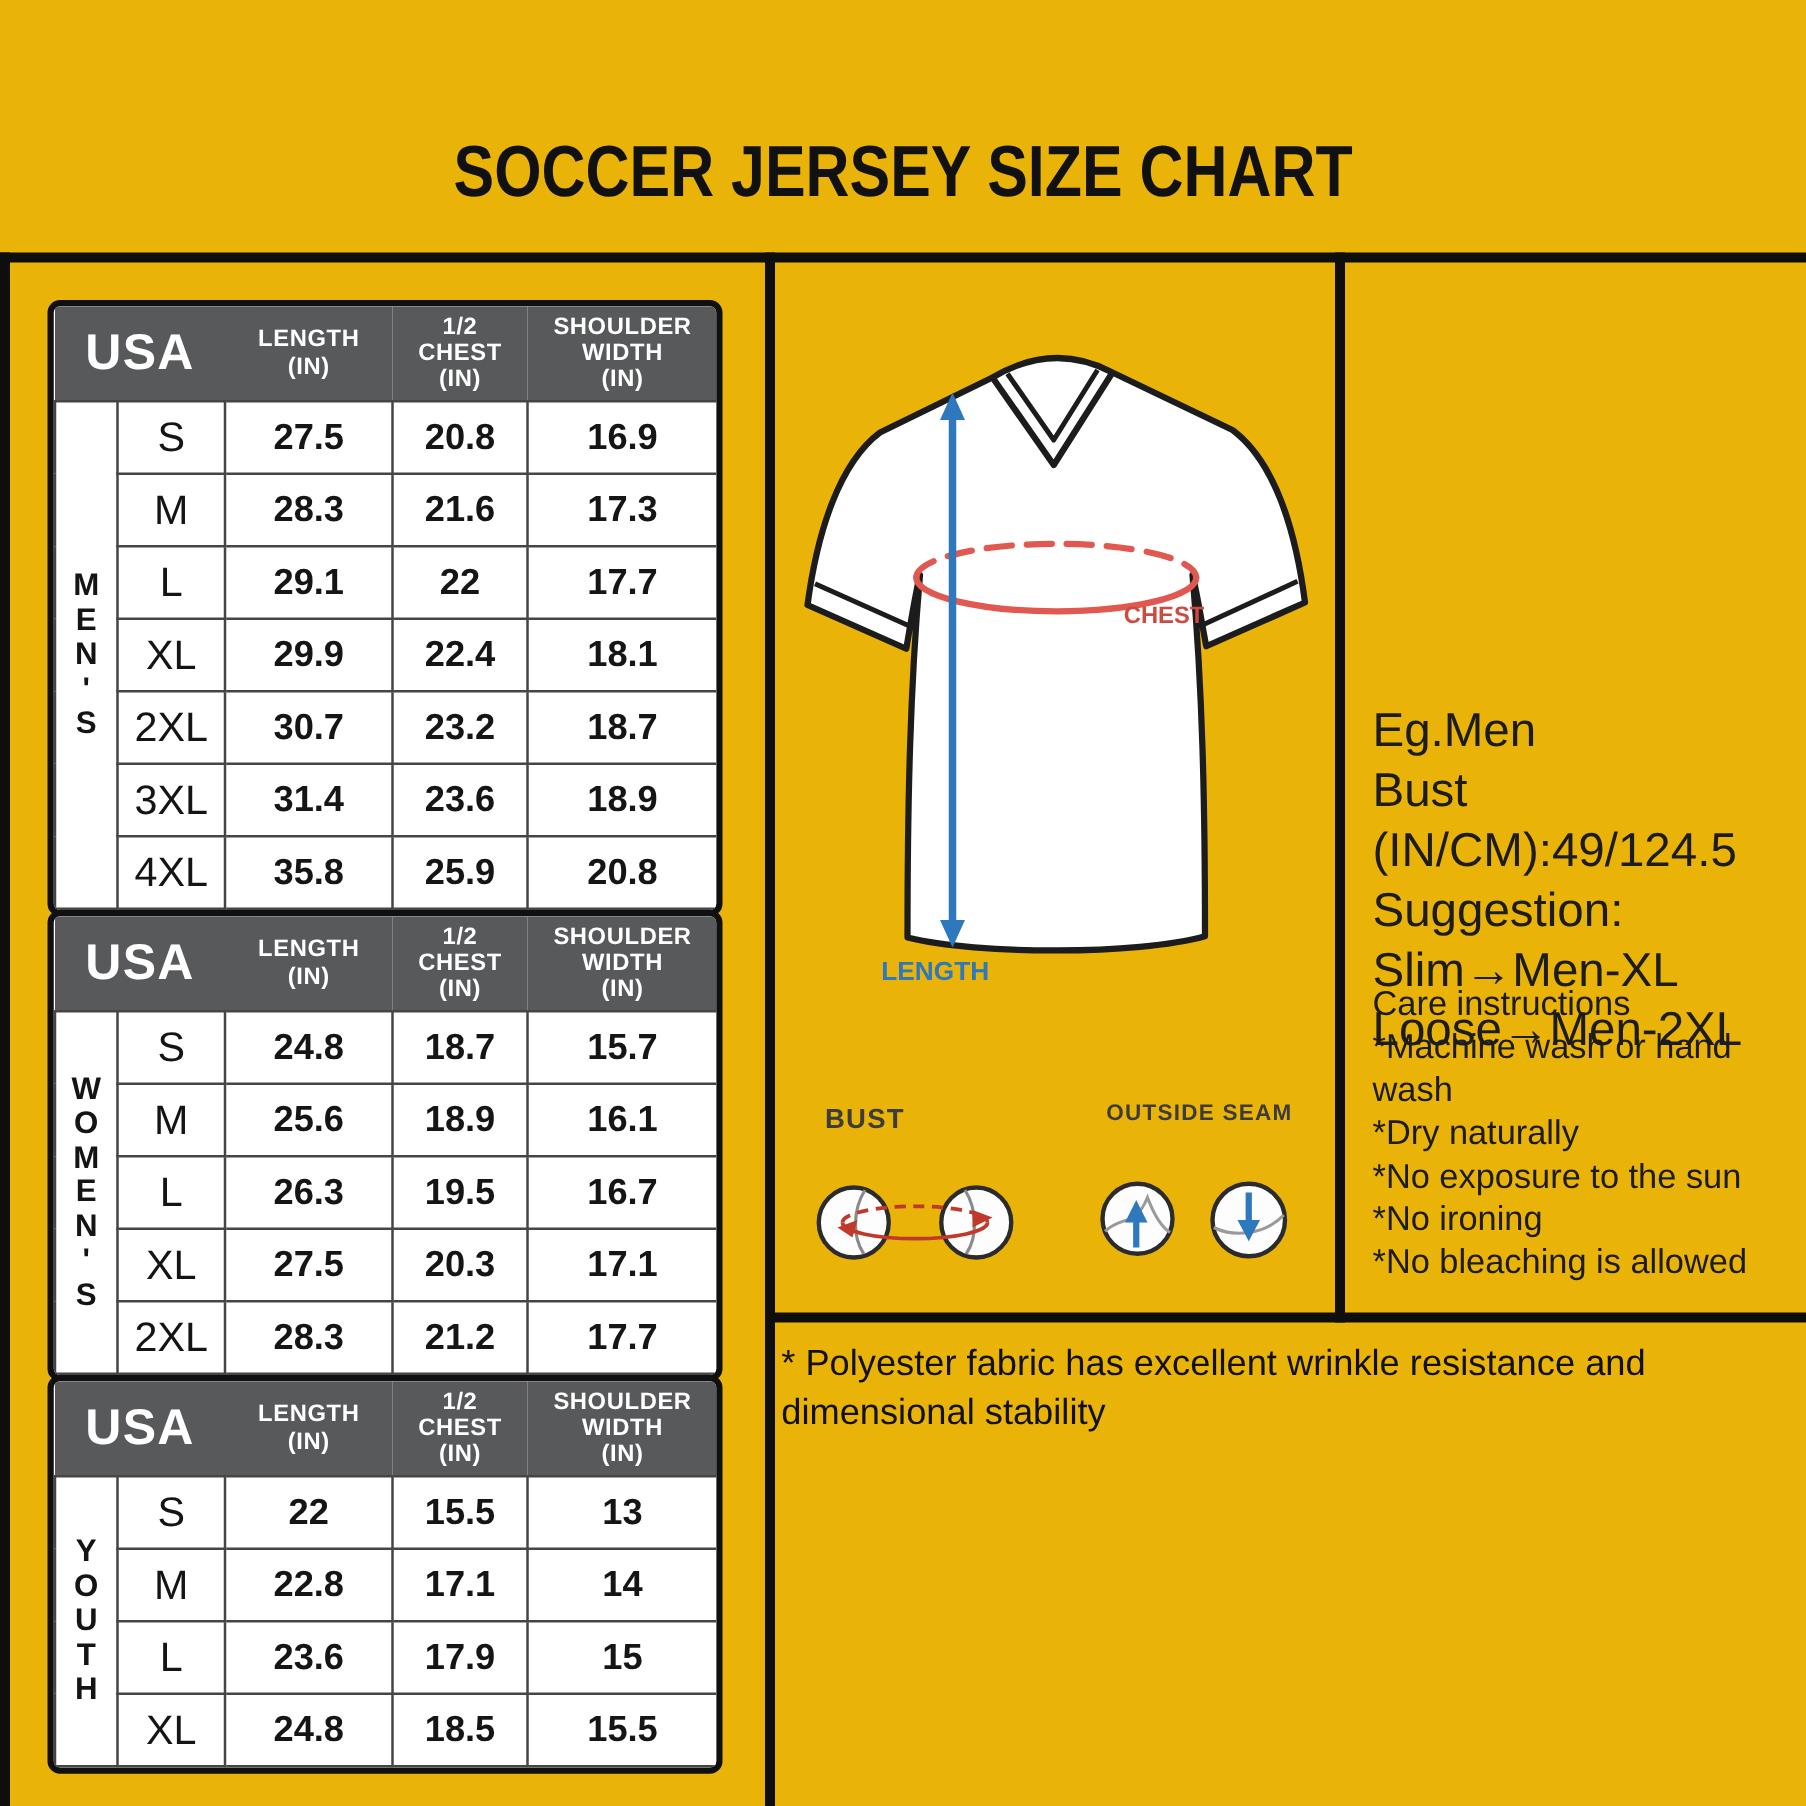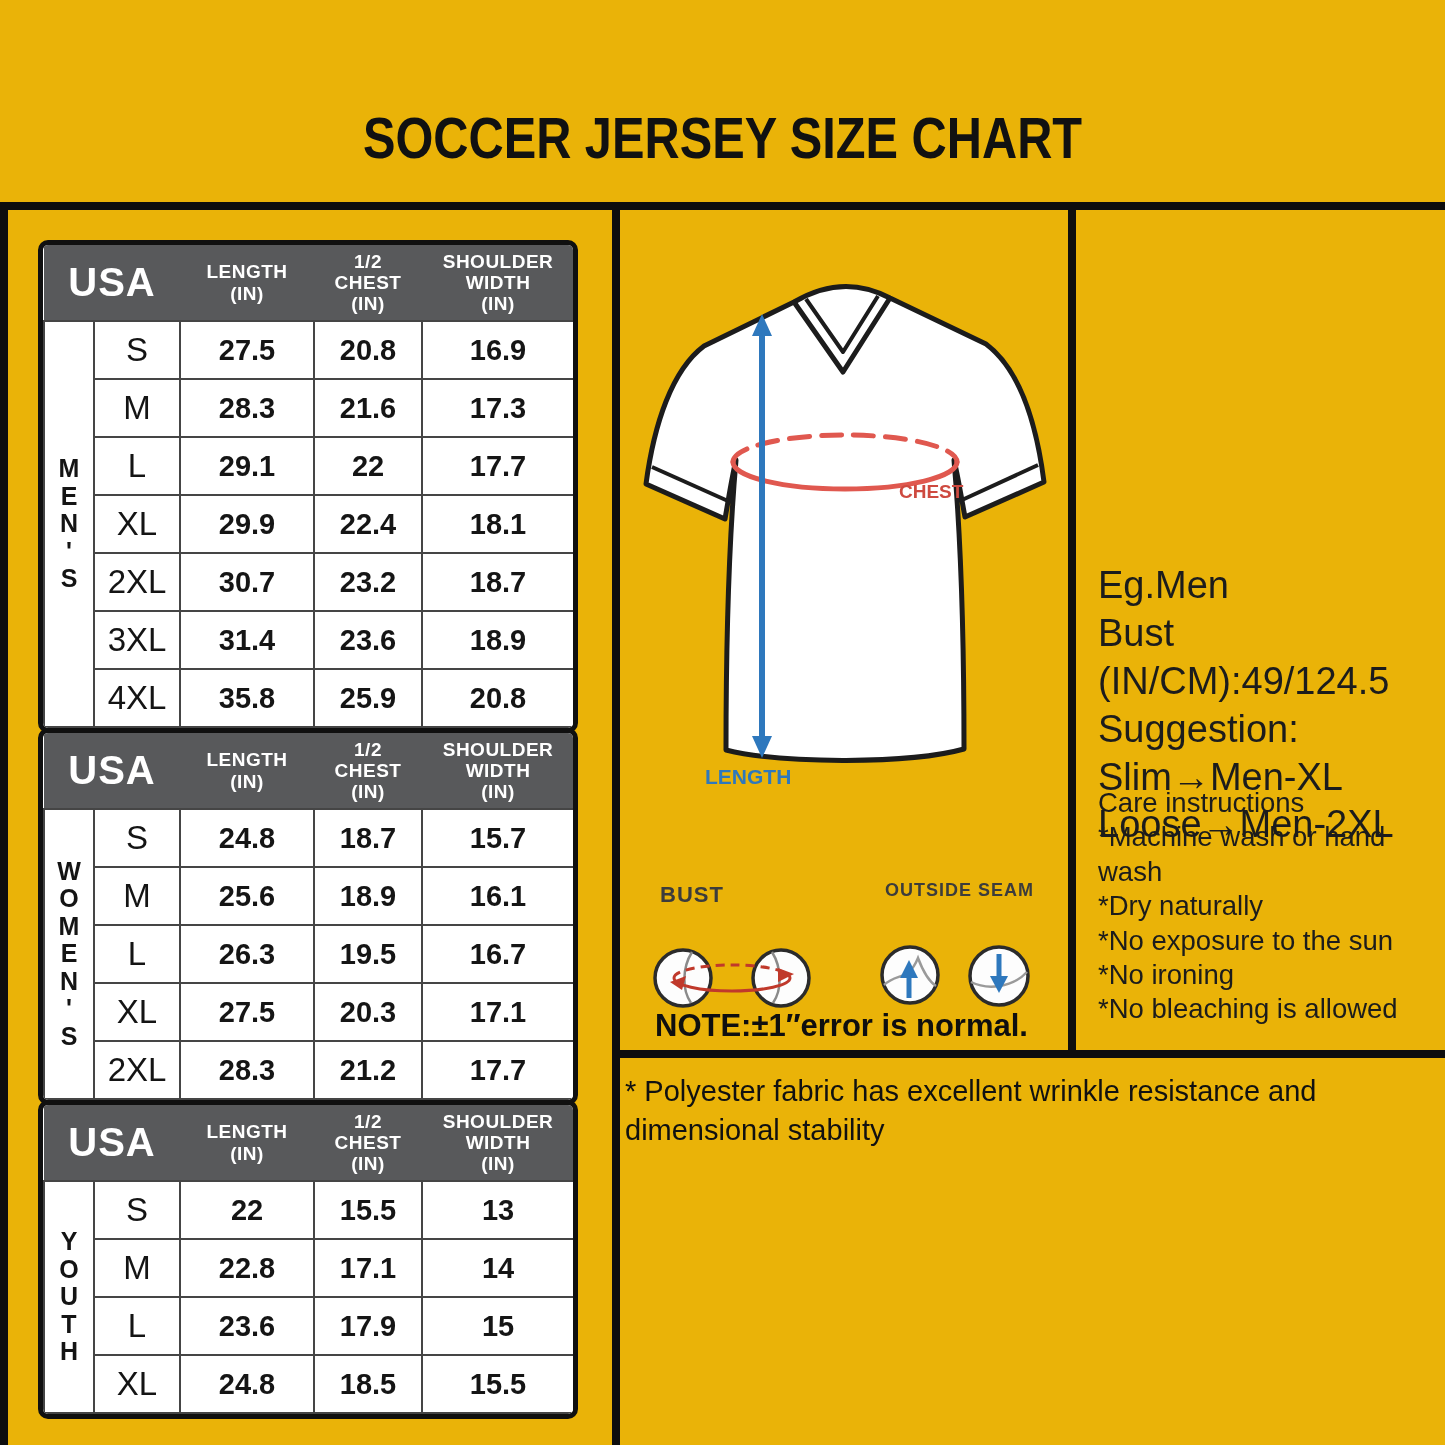--- a/index.html
+++ b/index.html
@@ -282,21 +282,20 @@
     <circle cx="298" cy="45" r="28" fill="#fdfdfd" stroke="#2b2b2b" stroke-width="3.5"></circle>
     <path d="M272,55 C286,42 296,52 306,28 C312,44 318,52 324,56" fill="none" stroke="#9a9a9a" stroke-width="2.5"></path>
     <line x1="297" y1="68" x2="297" y2="44" stroke="#2e78bd" stroke-width="5"></line>
     <polygon points="297,30 288,48 306,48" fill="#2e78bd"></polygon>
     <circle cx="387" cy="46" r="29" fill="#fdfdfd" stroke="#2b2b2b" stroke-width="3.5"></circle>
     <path d="M359,52 C375,60 400,58 415,42" fill="none" stroke="#9a9a9a" stroke-width="2.5"></path>
     <line x1="387" y1="24" x2="387" y2="48" stroke="#2e78bd" stroke-width="5"></line>
     <polygon points="387,63 378,46 396,46" fill="#2e78bd"></polygon>
   </svg>
 
-  <div class="note-text">NOTE:±1″error is normal.</div>
 
 
   <div class="eg-block">Eg.Men
 Bust (IN/CM):49/124.5
 Suggestion:
 Slim→Men-XL
 Loose→Men-2XL</div>
 
   <div class="care-block">
     <div>Care instructions</div>

